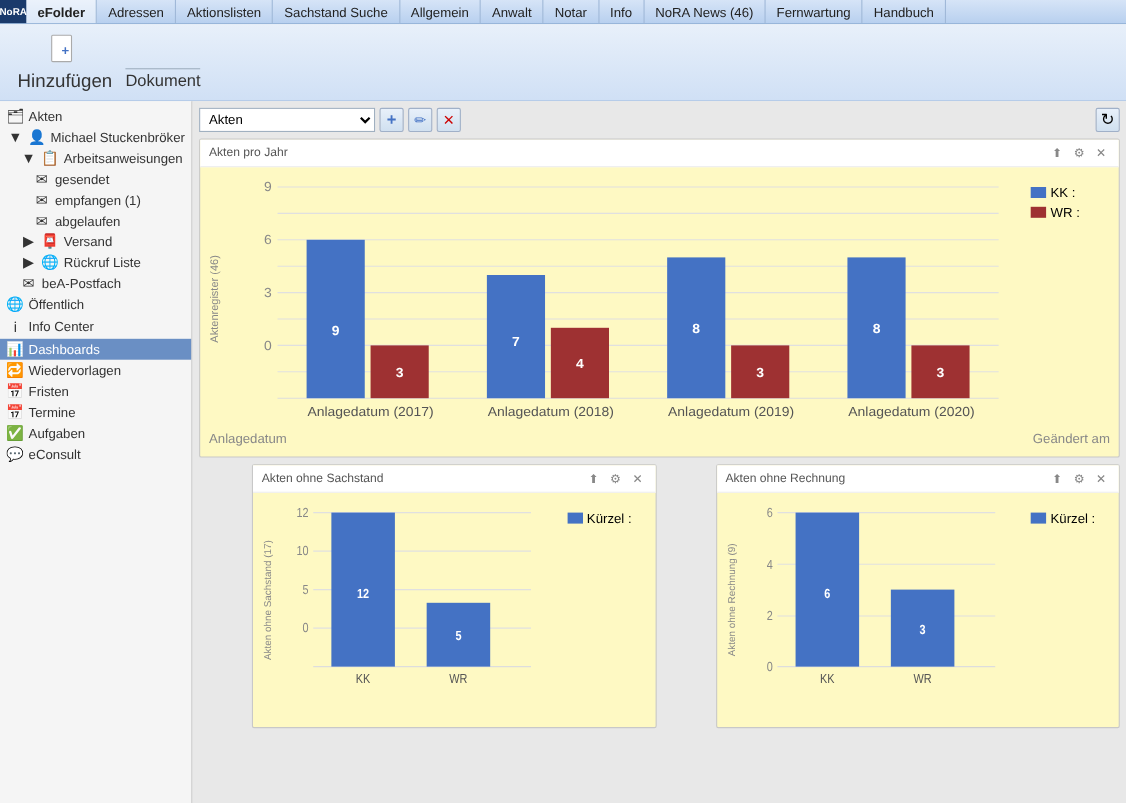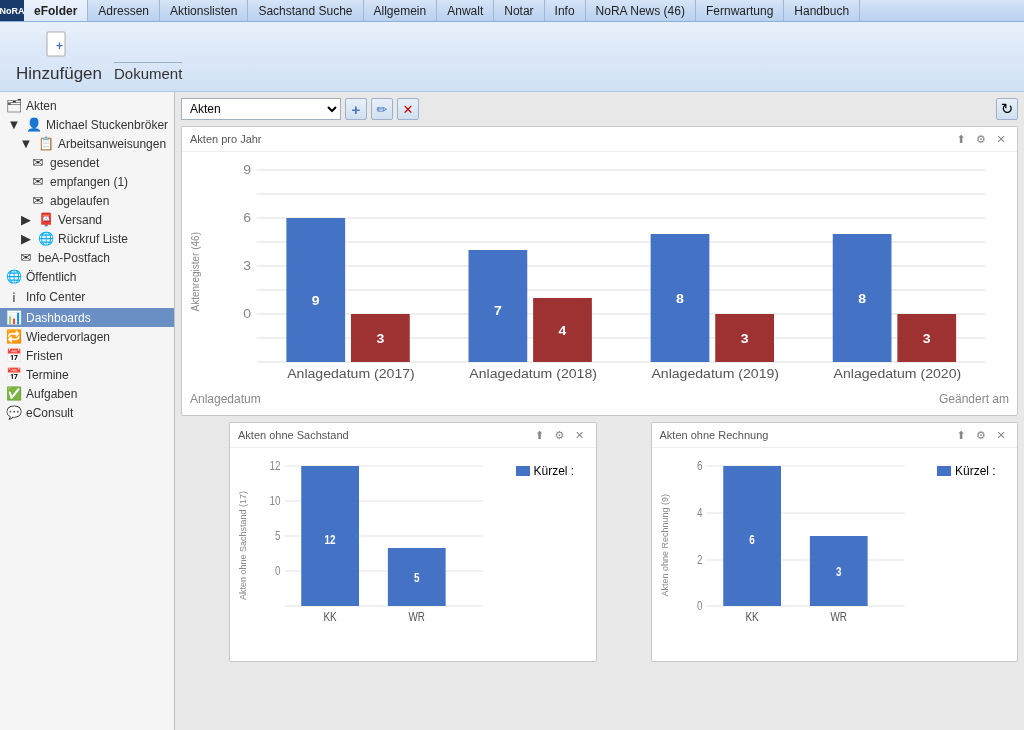--- a/index.html
+++ b/index.html
@@ -33,21 +33,21 @@
     .content { flex: 1; background: #e8e8e8; padding: 6px; overflow: auto; }
 
     
     .filter-bar { display: flex; align-items: center; gap: 4px; margin-bottom: 6px; }
     .filter-select { height: 22px; border: 1px solid #a0b0c0; background: white; padding: 1px 4px; width: 160px; font-size: 12px; }
     .filter-btn { width: 22px; height: 22px; display: flex; align-items: center; justify-content: center; border: 1px solid #a0b0c8; background: linear-gradient(to bottom, #e8f0fa, #d0e0f0); cursor: pointer; font-size: 13px; border-radius: 2px; }
     .filter-btn.red-btn { color: #cc0000; }
 
     
     .charts-area { display: flex; flex-direction: column; gap: 6px; }
-    .chart-panel { background: #ffffff; border: 1px solid #c8c8c8; border-radius: 2px; position: relative; }
+    .chart-panel { background: #fef9c3; border: 1px solid #c8c8c8; border-radius: 2px; position: relative; }
     .chart-panel-header { display: flex; align-items: center; padding: 4px 8px; background: white; border-bottom: 1px solid #eee; }
     .chart-panel-title { font-size: 11px; color: #555; flex: 1; }
     .chart-panel-actions { display: flex; gap: 4px; }
     .chart-action-btn { width: 16px; height: 16px; display: flex; align-items: center; justify-content: center; cursor: pointer; color: #888; font-size: 11px; }
 
     
     .chart-body { display: flex; padding: 8px; }
     .chart-svg-area { flex: 1; }
     .chart-legend { display: flex; flex-direction: column; gap: 4px; padding: 8px; min-width: 80px; }
     .legend-item { display: flex; align-items: center; gap: 4px; font-size: 11px; }
@@ -243,20 +243,30 @@
               <text x="430" y="218" text-anchor="middle" font-size="10" fill="#555">Anlagedatum (2019)</text>
 
               <rect x="530" y="74" width="50" height="128" fill="#4472c4"></rect>
               <text x="555" y="143" text-anchor="middle" font-size="13" fill="white" font-weight="bold">8</text>
 
               <rect x="585" y="154" width="50" height="48" fill="#9e3132"></rect>
               <text x="610" y="183" text-anchor="middle" font-size="12" fill="white" font-weight="bold">3</text>
               <text x="585" y="218" text-anchor="middle" font-size="10" fill="#555">Anlagedatum (2020)</text>
             </svg>
           </div>
+          <div class="chart-legend">
+            <div class="legend-item">
+              <span class="legend-color" style="background:#4472c4;"></span>
+              <span>KK :</span>
+            </div>
+            <div class="legend-item">
+              <span class="legend-color" style="background:#9e3132;"></span>
+              <span>WR :</span>
+            </div>
+          </div>
         </div>
         <div class="chart-footer">
           <span>Anlagedatum</span>
           <span>Geändert am</span>
         </div>
       </div>
 
       <div class="bottom-charts">
 
         <div class="chart-panel bottom-chart" style="height: 240px;">

